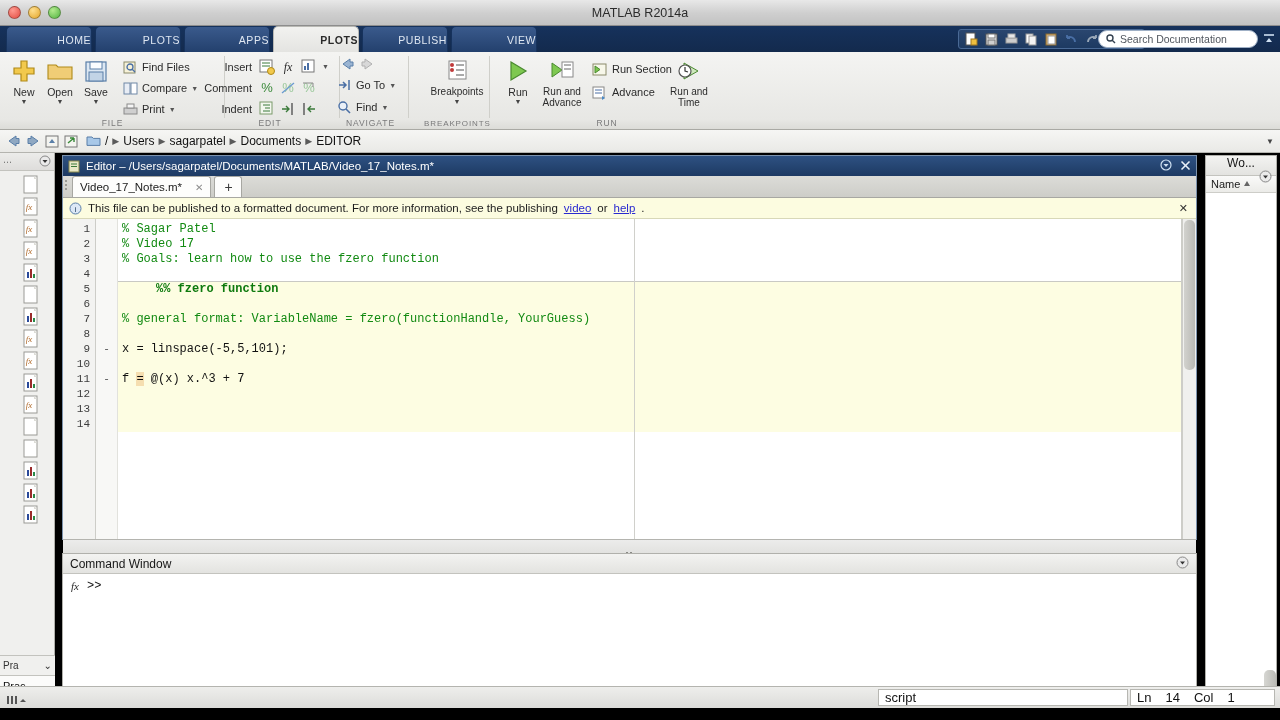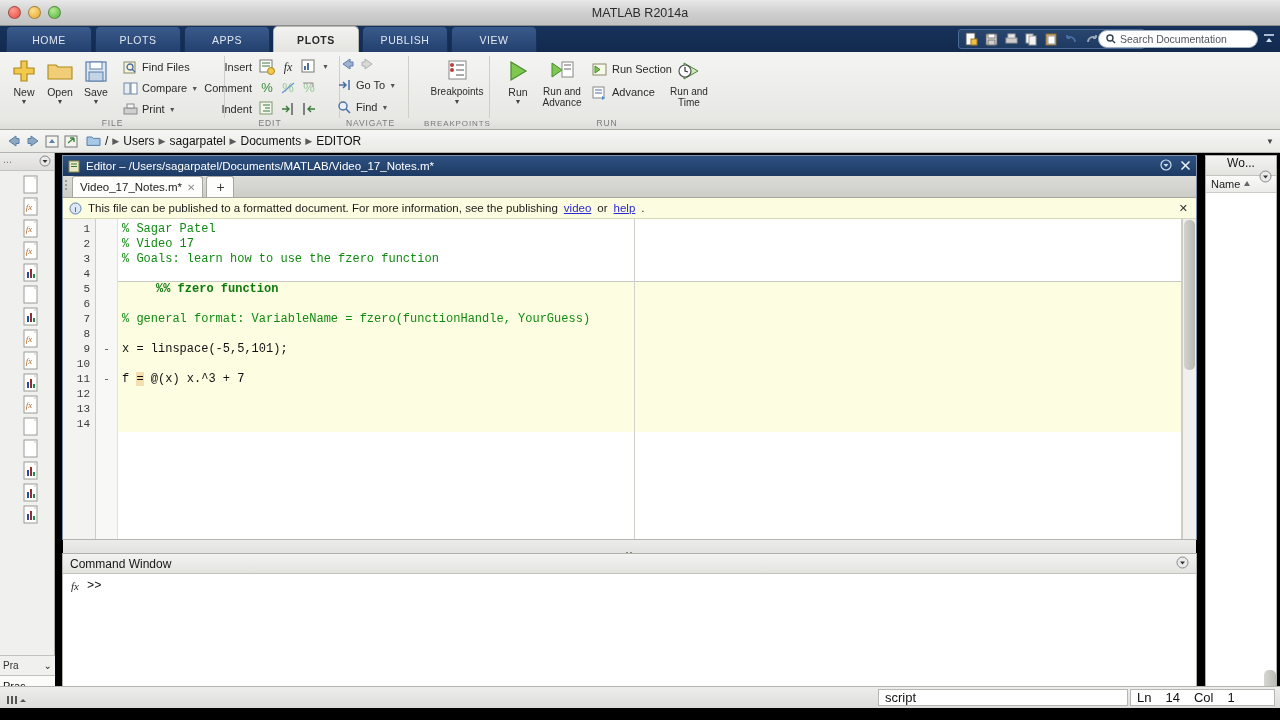--- a/index.html
+++ b/index.html
@@ -28,21 +28,21 @@
     line-height:26px; text-align:center; font-size:12.5px; color:#2b2b2b;
   }
 
   
   .tabstrip {
     position:absolute; left:0; top:26px; width:1280px; height:26px;
     background: linear-gradient(to bottom,#16325c 0%,#132a4d 100%);
   }
   .tabs { position:absolute; left:6px; top:0; display:flex; gap:3px; height:26px; }
   .tab {
-    width:86px; height:26px; line-height:27px; text-align:center;
+    width:86px; height:26px; line-height:27px; text-align:right;
     font-size:10.5px; letter-spacing:.55px; color:#dfe7f2;
     background: linear-gradient(to bottom,#3c5craft 0%,#24406e 100%);
     background: linear-gradient(to bottom,#3a5a8c 0%,#23406d 100%);
     border-radius:5px 5px 0 0; border:1px solid #16325c; border-bottom:none;
     cursor:pointer;
   }
   .tab.active {
     background: linear-gradient(to bottom,#f2f2f0 0%,#e4e4e1 100%);
     color:#2a2a2a; border-color:#b9b9b4; font-weight:bold;
   }
@@ -129,21 +129,21 @@
   .edtitle {
     height:20px; background: linear-gradient(to bottom,#2e5182 0%,#1d3a63 100%);
     display:flex; align-items:center; padding:0 5px; gap:5px; color:#fff; font-size:11.5px;
   }
   .edtitle .tbtn { margin-left:auto; display:flex; gap:8px; align-items:center; }
   .edtitle .tbtn div { cursor:pointer; }
   .tabrow { height:22px; background:linear-gradient(to bottom,#dcdcd8,#cdcdc8);
             display:flex; align-items:flex-end; border-bottom:1px solid #a7a7a2; }
   .grip { width:9px; height:22px; display:flex; align-items:center; justify-content:center; }
   .dtab { height:21px; background:#fdfdfc; border:1px solid #a7a7a2; border-bottom:none;
-          border-radius:3px 3px 0 0; display:flex; align-items:center; gap:5px;
+          border-radius:3px 3px 0 0; display:flex; align-items:center; gap:13px;
           padding:0 7px; font-size:11.5px; color:#1b1b1b; cursor:pointer; }
   .dtab .xc { color:#8d8d8d; font-size:10px; cursor:pointer; }
   .plustab { width:28px; height:21px; background:#fdfdfc; border:1px solid #a7a7a2;
              border-bottom:none; border-radius:3px 3px 0 0; margin-left:3px;
              display:flex; align-items:center; justify-content:center;
              font-size:14px; color:#3a3a3a; cursor:pointer; }
   .notice { height:21px; background:#fcfce0; border-bottom:1px solid #d8d8b8;
             display:flex; align-items:center; gap:6px; padding:0 6px; font-size:11.5px; color:#1c1c1c; }
   .notice a { color:#2a2ad0; text-decoration:underline; cursor:pointer; }
   .notice .nx { margin-left:auto; color:#333; font-size:11px; cursor:pointer; padding-right:2px; }

